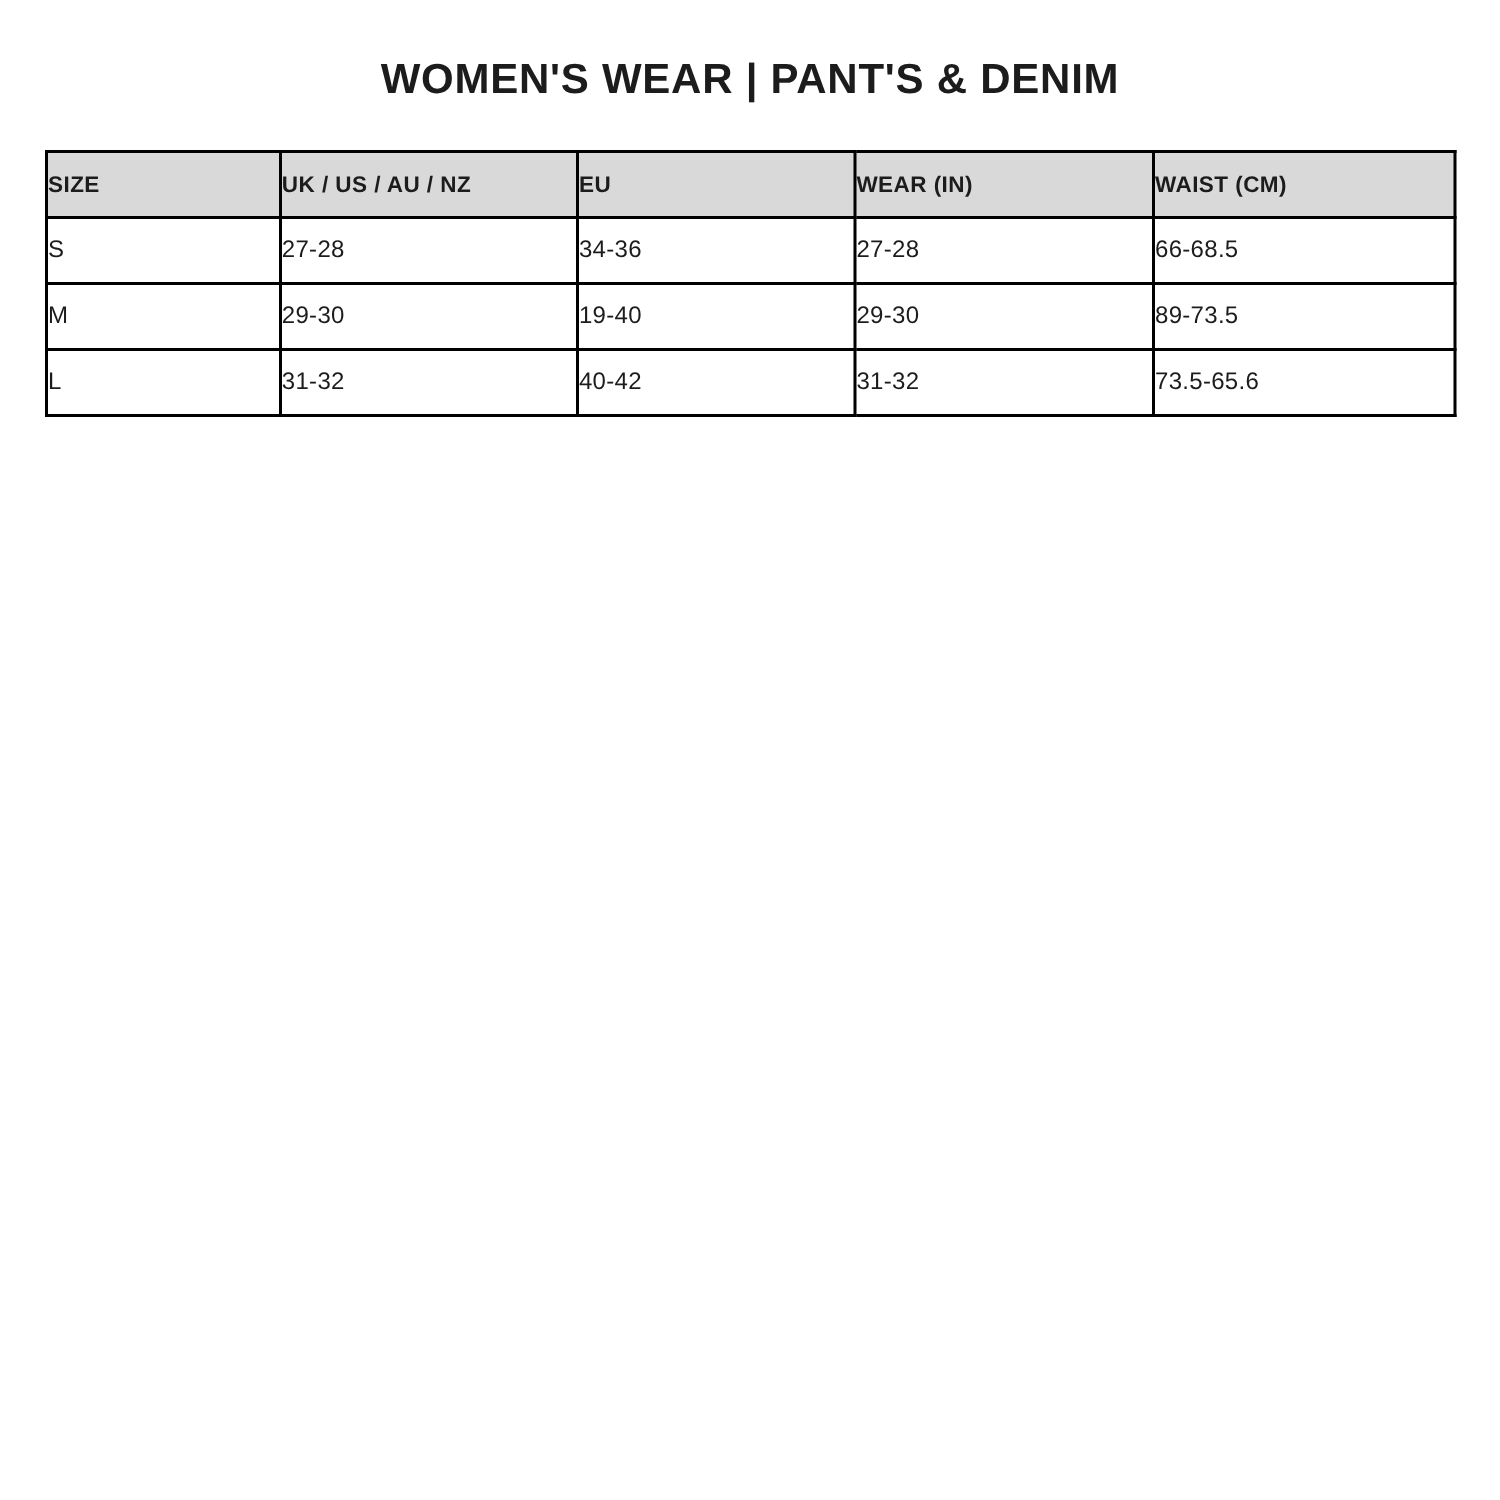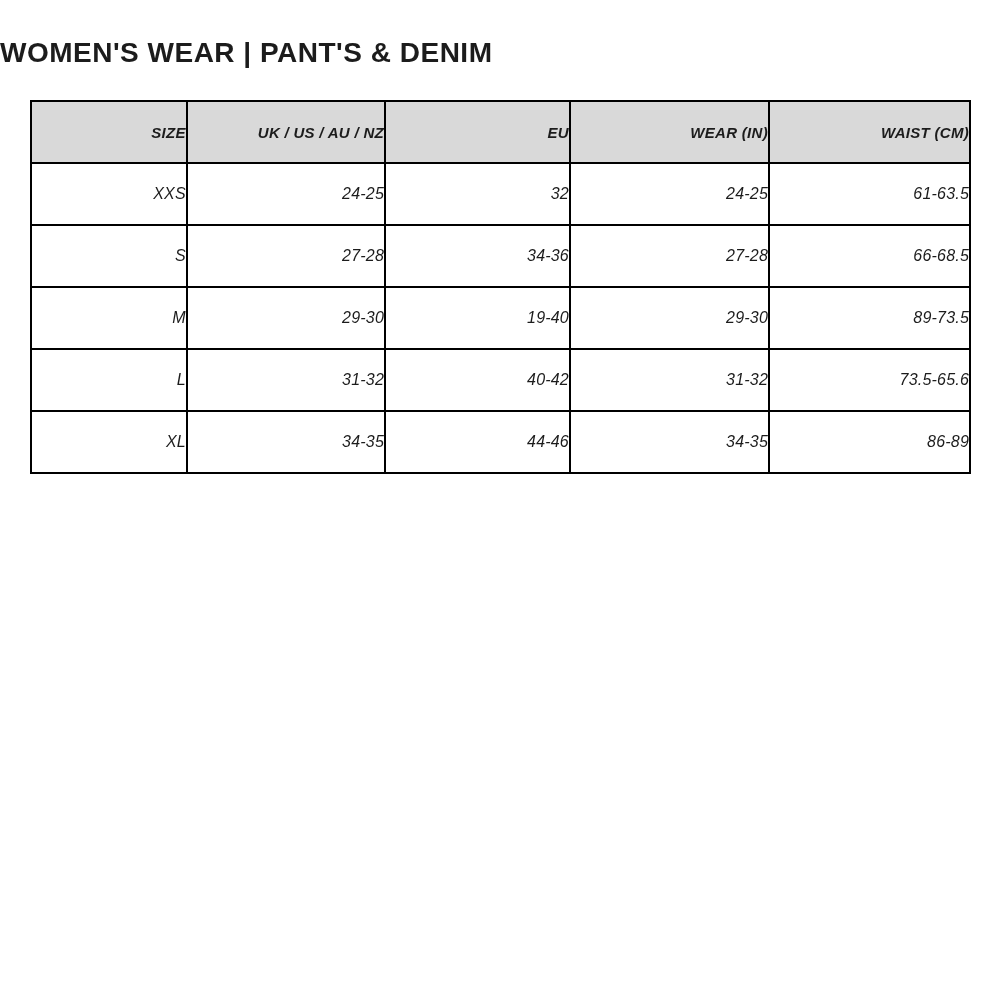--- a/index.html
+++ b/index.html
@@ -17,46 +17,45 @@
     background: var(--page-bg);
     font-family: "Liberation Sans", sans-serif;
     position: relative;
     overflow: hidden;
   }
   .title {
     position: absolute;
     top: 37px;
     left: 0;
     width: 100%;
-    text-align: left;
+    text-align: center;
     font-size: 28px;
     font-weight: 700;
     letter-spacing: 0.5px;
     color: var(--title-text);
   }
   .size-table {
     position: absolute;
     top: 100px;
     left: 30px;
     width: 941px;
     border-collapse: collapse;
     table-layout: fixed;
   }
   .size-table col:nth-child(1) { width: 16.6%; }
   .size-table col:nth-child(2) { width: 21.1%; }
   .size-table col:nth-child(3) { width: 19.7%; }
   .size-table col:nth-child(4) { width: 21.2%; }
   .size-table col:nth-child(5) { width: 21.4%; }
   .size-table th, .size-table td {
     border: 2px solid var(--border);
-    text-align: right;
+    text-align: left;
     vertical-align: middle;
-    height: 62px;
+    height: 44px;
     color: var(--cell-text);
-    font-style: italic;
   }
   .size-table th {
     background: var(--header-bg);
     font-size: 15px;
     font-weight: 700;
     letter-spacing: 0.3px;
   }
   .size-table td {
     background: var(--cell-bg);
     font-size: 16px;
@@ -81,48 +80,34 @@
     <tr id="header-row">
         <th>SIZE</th>
         <th>UK / US / AU / NZ</th>
         <th>EU</th>
         <th>WEAR (IN)</th>
         <th>WAIST (CM)</th>
       </tr>
   </thead>
   <tbody id="table-body">
       <tr>
-        <td>XXS</td>
-        <td>24-25</td>
-        <td>32</td>
-        <td>24-25</td>
-        <td>61-63.5</td>
-      </tr>
-      <tr>
         <td>S</td>
         <td>27-28</td>
         <td>34-36</td>
         <td>27-28</td>
         <td>66-68.5</td>
       </tr>
       <tr>
         <td>M</td>
         <td>29-30</td>
         <td>19-40</td>
         <td>29-30</td>
         <td>89-73.5</td>
       </tr>
       <tr>
         <td>L</td>
         <td>31-32</td>
         <td>40-42</td>
         <td>31-32</td>
         <td>73.5-65.6</td>
       </tr>
-      <tr>
-        <td>XL</td>
-        <td>34-35</td>
-        <td>44-46</td>
-        <td>34-35</td>
-        <td>86-89</td>
-      </tr>
     </tbody>
 </table>
 
 </body></html>

